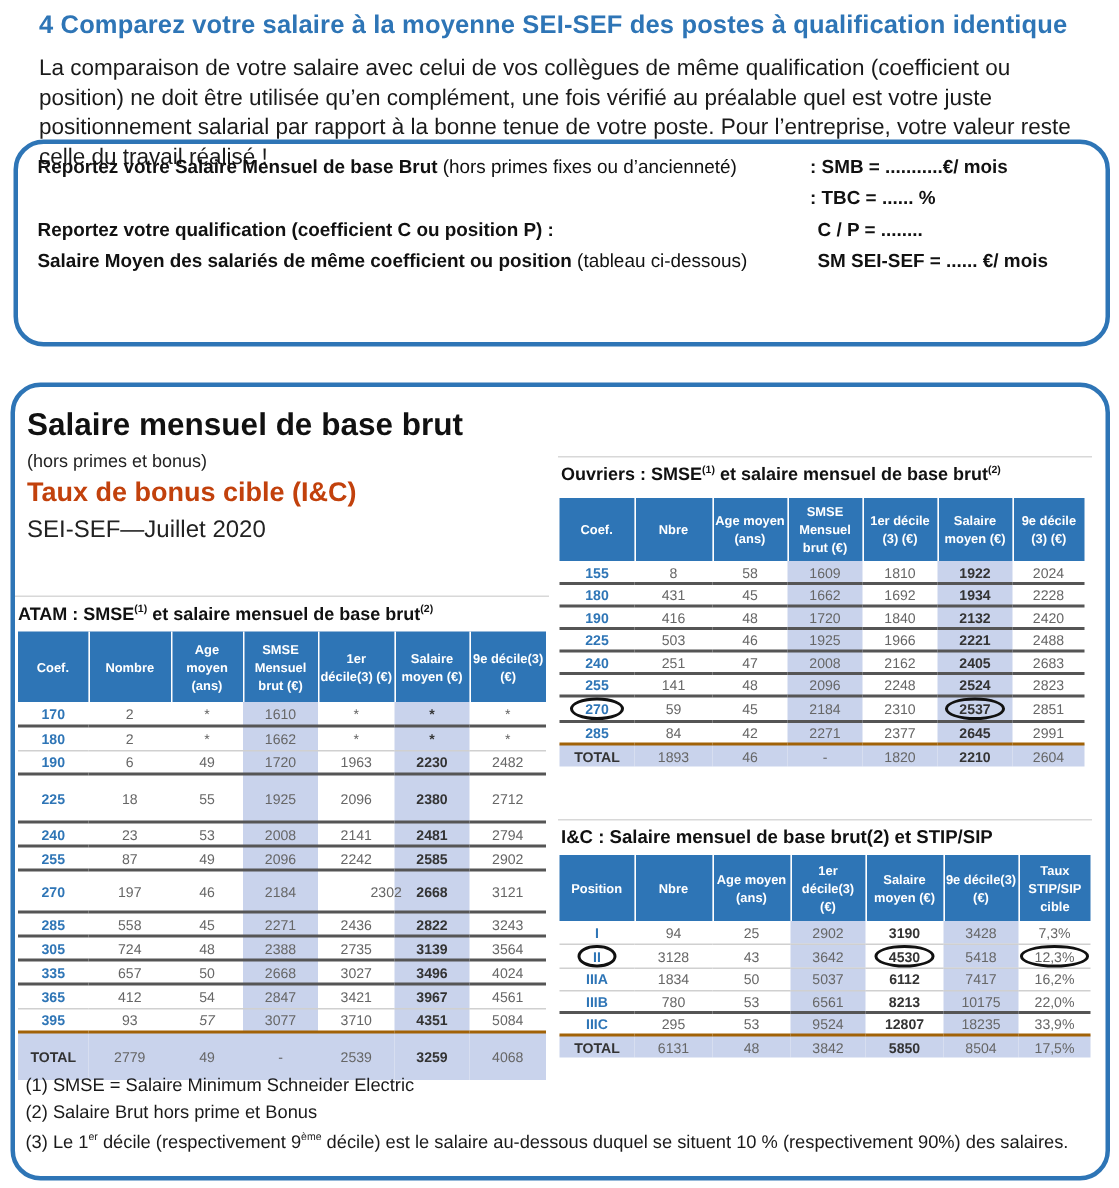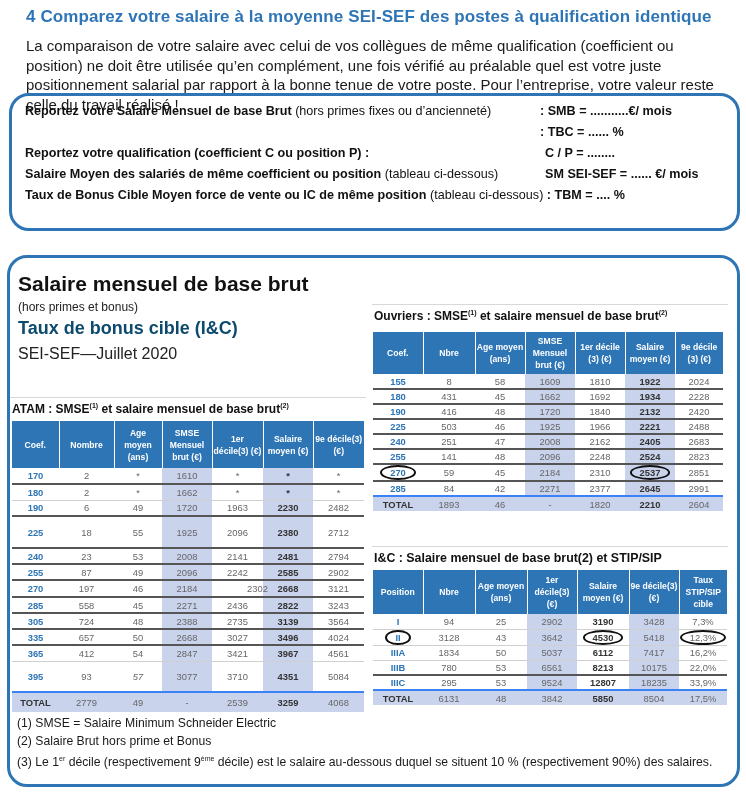--- a/index.html
+++ b/index.html
@@ -11,36 +11,36 @@
 
   .form-box { position: absolute; left: 9px; top: 93px; width: 731px; height: 138px; border: 3px solid #2e75b6; border-radius: 20px; }
   .form-row { position: absolute; left: 13px; font-size: 12.6px; color: #111; white-space: nowrap; }
   .form-row .b { font-weight: bold; }
   .form-row .n { font-weight: normal; }
   .form-val { position: absolute; font-size: 12.6px; font-weight: bold; color: #111; white-space: nowrap; }
 
   .main-box { position: absolute; left: 7px; top: 255px; width: 733px; height: 532px; border: 3px solid #2e75b6; border-radius: 20px; }
   .big-title { position: absolute; left: 18px; top: 272px; font-size: 21px; font-weight: bold; color: #111; }
   .big-sub { position: absolute; left: 18px; top: 300px; font-size: 12px; color: #222; }
-  .big-title2 { position: absolute; left: 18px; top: 318px; font-size: 18px; font-weight: bold; color: #0c4a6e; }
+  .big-title2 { position: absolute; left: 18px; top: 318px; font-size: 18px; font-weight: bold; color: #c2410c; }
   .big-date { position: absolute; left: 18px; top: 345px; font-size: 16px; color: #222; }
 
   .tbl-caption { position: absolute; font-size: 12px; font-weight: bold; color: #111; white-space: nowrap; }
   .tbl-caption sup { font-size: 7px; }
   .caption-line { position: absolute; height: 1px; background: #d8d8d8; }
 
   table.dt { position: absolute; border-collapse: collapse; font-size: 9px; table-layout: fixed; }
   table.dt th { background: #2e75b6; color: #ffffff; font-weight: bold; text-align: center; vertical-align: middle; border-right: 1px solid #ffffff; font-size: 8.6px; line-height: 12px; padding: 2px 1px; }
   table.dt th:last-child { border-right: none; }
   table.dt td { text-align: center; color: #666; height: 15px; padding: 0; border-bottom: 1px solid #d0d0d0; font-size: 9.4px; }
   table.dt tr.thick td { border-bottom: 2px solid #555; }
   table.dt td.key { color: #2e75b6; font-weight: bold; }
   table.dt td.shade { background: #c9d3ec; }
   table.dt td.strong { color: #333; font-weight: bold; }
-  table.dt tr.total td { background: #c9d3ec; color: #666; border-top: 2px solid #3b82f6; border-bottom: none; }
+  table.dt tr.total td { background: #c9d3ec; color: #666; border-top: 2px solid #a16207; border-bottom: none; }
   table.dt tr.total td.tlabel { color: #333; font-weight: bold; }
   table.dt td.circled span { display: inline-block; border: 2px solid #111; border-radius: 50%; padding: 0 8px; line-height: 11px; }
 
   .footnotes { position: absolute; left: 17px; top: 715px; font-size: 12.2px; line-height: 17.5px; color: #1a1a1a; }
   .footnotes sup { font-size: 7px; }
 </style>
 </head>
 <body>
 
 <div class="section-title">4 Comparez votre salaire à la moyenne SEI-SEF des postes à qualification identique</div>
@@ -51,21 +51,20 @@
   <div class="form-val" style="left:528px;top:8px">: SMB = ...........€/ mois</div>
 
   <div class="form-val" style="left:528px;top:29px">: TBC = ......  %</div>
 
   <div class="form-row" style="top:50px"><span class="b">Reportez votre qualification (coefficient C ou position P) :</span><span class="n"></span></div>
   <div class="form-val" style="left:533px;top:50px">C / P = ........</div>
 
   <div class="form-row" style="top:71px"><span class="b">Salaire Moyen des salariés de même coefficient ou position</span><span class="n"> (tableau ci-dessous)</span></div>
   <div class="form-val" style="left:533px;top:71px">SM SEI-SEF = ...... €/ mois</div>
 
-  <div class="form-row" style="top:92px"><span class="b">Taux de Bonus Cible Moyen force de vente ou IC de même position</span><span class="n"> (tableau ci-dessous)</span><span class="b"> : TBM = .... %</span></div>
 </div>
 
 <div class="main-box"></div>
 <div class="big-title">Salaire mensuel de base brut</div>
 <div class="big-sub">(hors primes et bonus)</div>
 <div class="big-title2">Taux de bonus cible (I&amp;C)</div>
 <div class="big-date">SEI-SEF—Juillet 2020</div>
 
 <div class="caption-line" style="left:10px;top:397px;width:356px"></div>
 <div class="tbl-caption" style="left:12px;top:402px"><span>ATAM : SMSE</span><sup>(1)</sup><span> et salaire mensuel de base brut</span><sup>(2)</sup></div>
@@ -143,21 +142,21 @@
         <td class="shade" style="height: 16px;"><span>2096</span></td>
         <td class="" style="height: 16px;"><span>2242</span></td>
         <td class="shade strong" style="height: 16px;"><span>2585</span></td>
         <td class="" style="height: 16px;"><span>2902</span></td>
       </tr>
       <tr class="thick">
         <td class="key" style="height: 16px;"><span>270</span></td>
         <td class="" style="height: 16px;"><span>197</span></td>
         <td class="" style="height: 16px;"><span>46</span></td>
         <td class="shade" style="height: 16px;"><span>2184</span></td>
-        <td class="" style="height: 17px; padding-left: 35px;"><span>2302</span></td>
+        <td class="" style="height: 28px; padding-left: 35px;"><span>2302</span></td>
         <td class="shade strong" style="height: 16px;"><span>2668</span></td>
         <td class="" style="height: 16px;"><span>3121</span></td>
       </tr>
       <tr class="thick">
         <td class="key" style="height: 16px;"><span>285</span></td>
         <td class="" style="height: 16px;"><span>558</span></td>
         <td class="" style="height: 16px;"><span>45</span></td>
         <td class="shade" style="height: 16px;"><span>2271</span></td>
         <td class="" style="height: 16px;"><span>2436</span></td>
         <td class="shade strong" style="height: 16px;"><span>2822</span></td>
@@ -186,32 +185,32 @@
         <td class="" style="height: 16px;"><span>412</span></td>
         <td class="" style="height: 16px;"><span>54</span></td>
         <td class="shade" style="height: 16px;"><span>2847</span></td>
         <td class="" style="height: 16px;"><span>3421</span></td>
         <td class="shade strong" style="height: 16px;"><span>3967</span></td>
         <td class="" style="height: 16px;"><span>4561</span></td>
       </tr>
       <tr>
         <td class="key" style="height: 16px; margin-top: 36px;"><span>395</span></td>
         <td class="" style="height: 16px;"><span>93</span></td>
-        <td class="" style="height: 31px; font-style: italic;"><span>57</span></td>
+        <td class="" style="height: 16px; font-style: italic;"><span>57</span></td>
         <td class="shade" style="height: 16px;"><span>3077</span></td>
         <td class="" style="height: 16px;"><span>3710</span></td>
         <td class="shade strong" style="height: 16px;"><span>4351</span></td>
         <td class="" style="height: 16px;"><span>5084</span></td>
       </tr>
       <tr class="total">
         <td class="tlabel" style="height: 16px;">TOTAL</td>
         <td style="height: 16px;">2779</td>
         <td style="height: 16px;">49</td>
         <td style="height: 16px;">-</td>
-        <td style="height: 20px;">2539</td>
+        <td style="height: 32px;">2539</td>
         <td class="tlabel" style="height: 16px; text-align: center;">3259</td>
         <td style="height: 16px;">4068</td>
       </tr>
     </tbody>
 </table>
 
 <div class="caption-line" style="left:372px;top:304px;width:356px"></div>
 <div class="tbl-caption" style="left:374px;top:309px"><span>Ouvriers : SMSE</span><sup>(1)</sup><span> et salaire mensuel de base brut</span><sup>(2)</sup></div>
 <table class="dt" id="ouvriers" style="left:373px;top:332px;width:350px">
   <colgroup>

